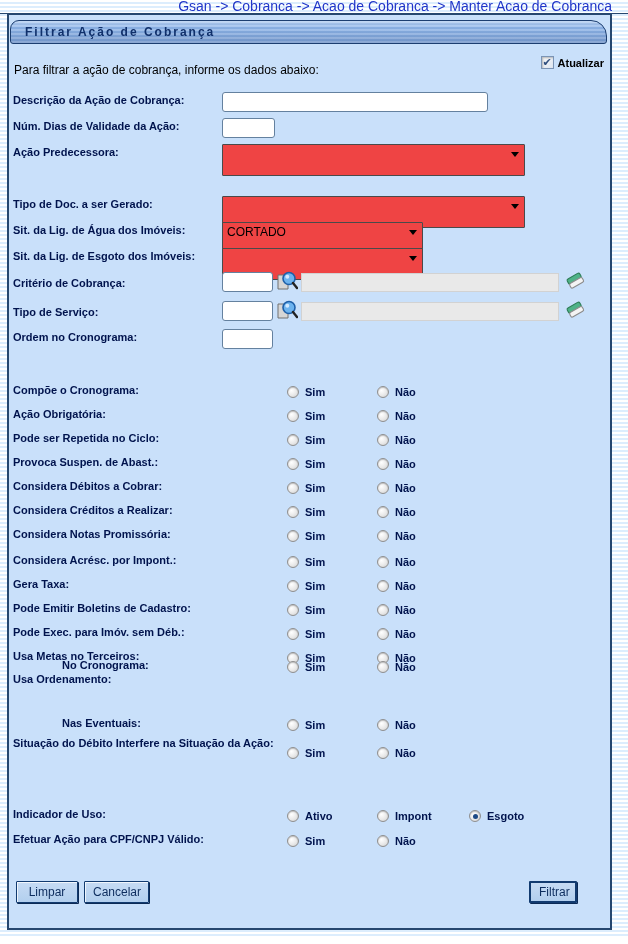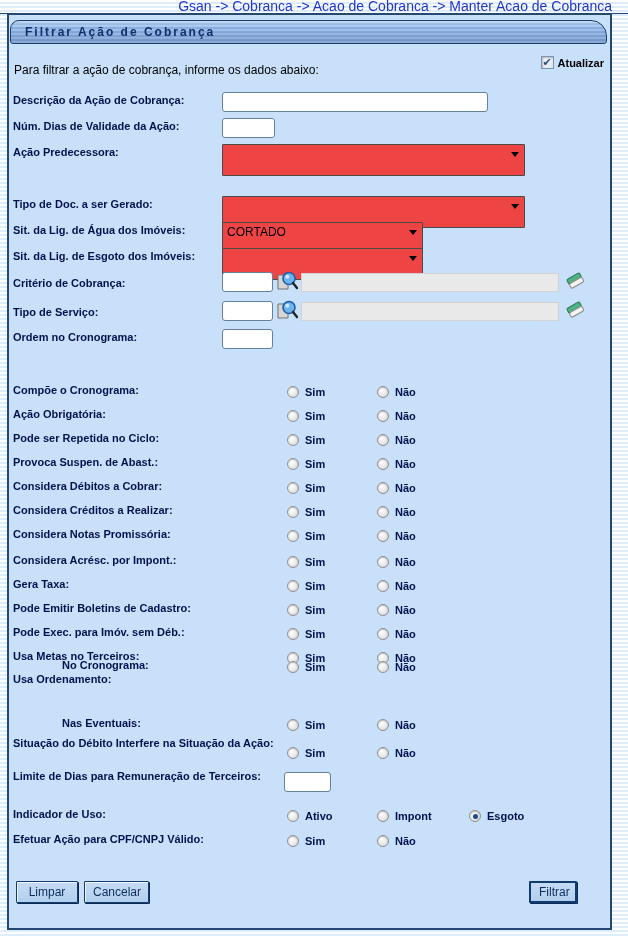--- a/index.html
+++ b/index.html
@@ -360,24 +360,20 @@
     <span class="opt" style="left:274px;top:8px">
         <span class="radio"></span>
         <span class="optlbl">Sim</span>
       </span>
     <span class="opt" style="left:364px;top:8px">
         <span class="radio"></span>
         <span class="optlbl">Não</span>
       </span>
   </div>
 
-  <div class="row" style="top:755px;height:30px">
-    <span class="lbl lbl2" style="width:250px">Limite de Dias para Remuneração de Terceiros:</span>
-    <input class="txt" style="left: 271px; width: 47px; top: 2px;" value="">
-  </div>
 
   <div class="row" style="top:791px">
     <span class="lbl">Indicador de Uso:</span>
     <span class="opt" style="left:274px">
         <span class="radio"></span>
         <span class="optlbl">Ativo</span>
       </span>
     <span class="opt" style="left:364px">
         <span class="radio"></span>
         <span class="optlbl">Impont</span>

